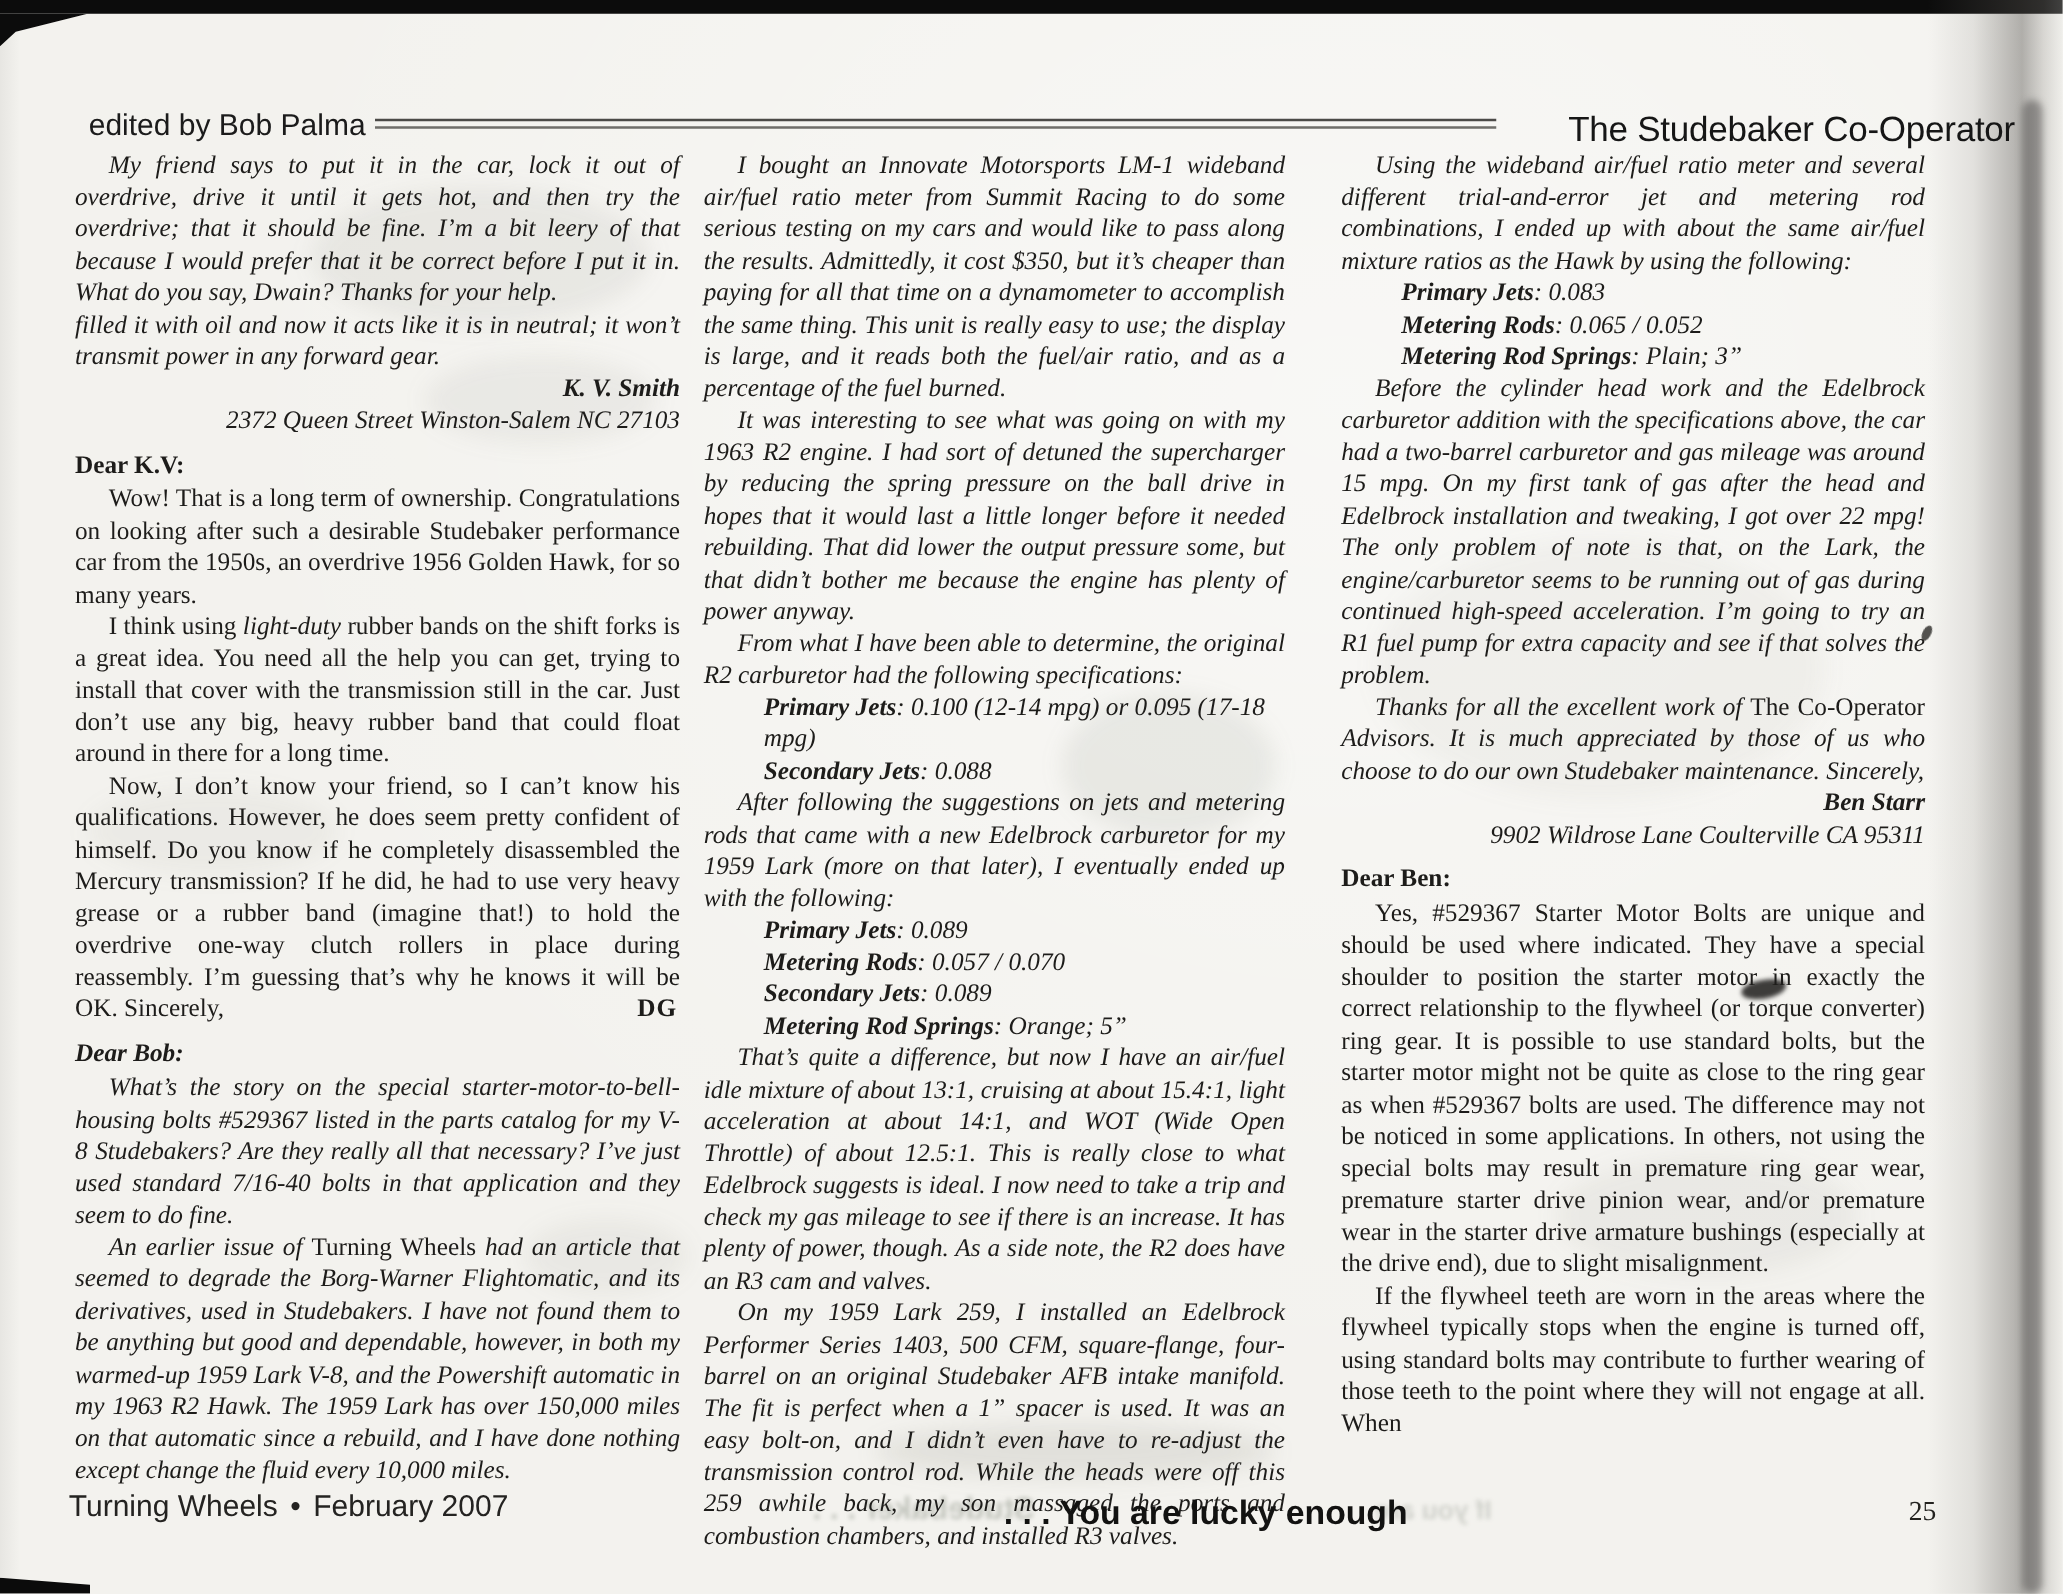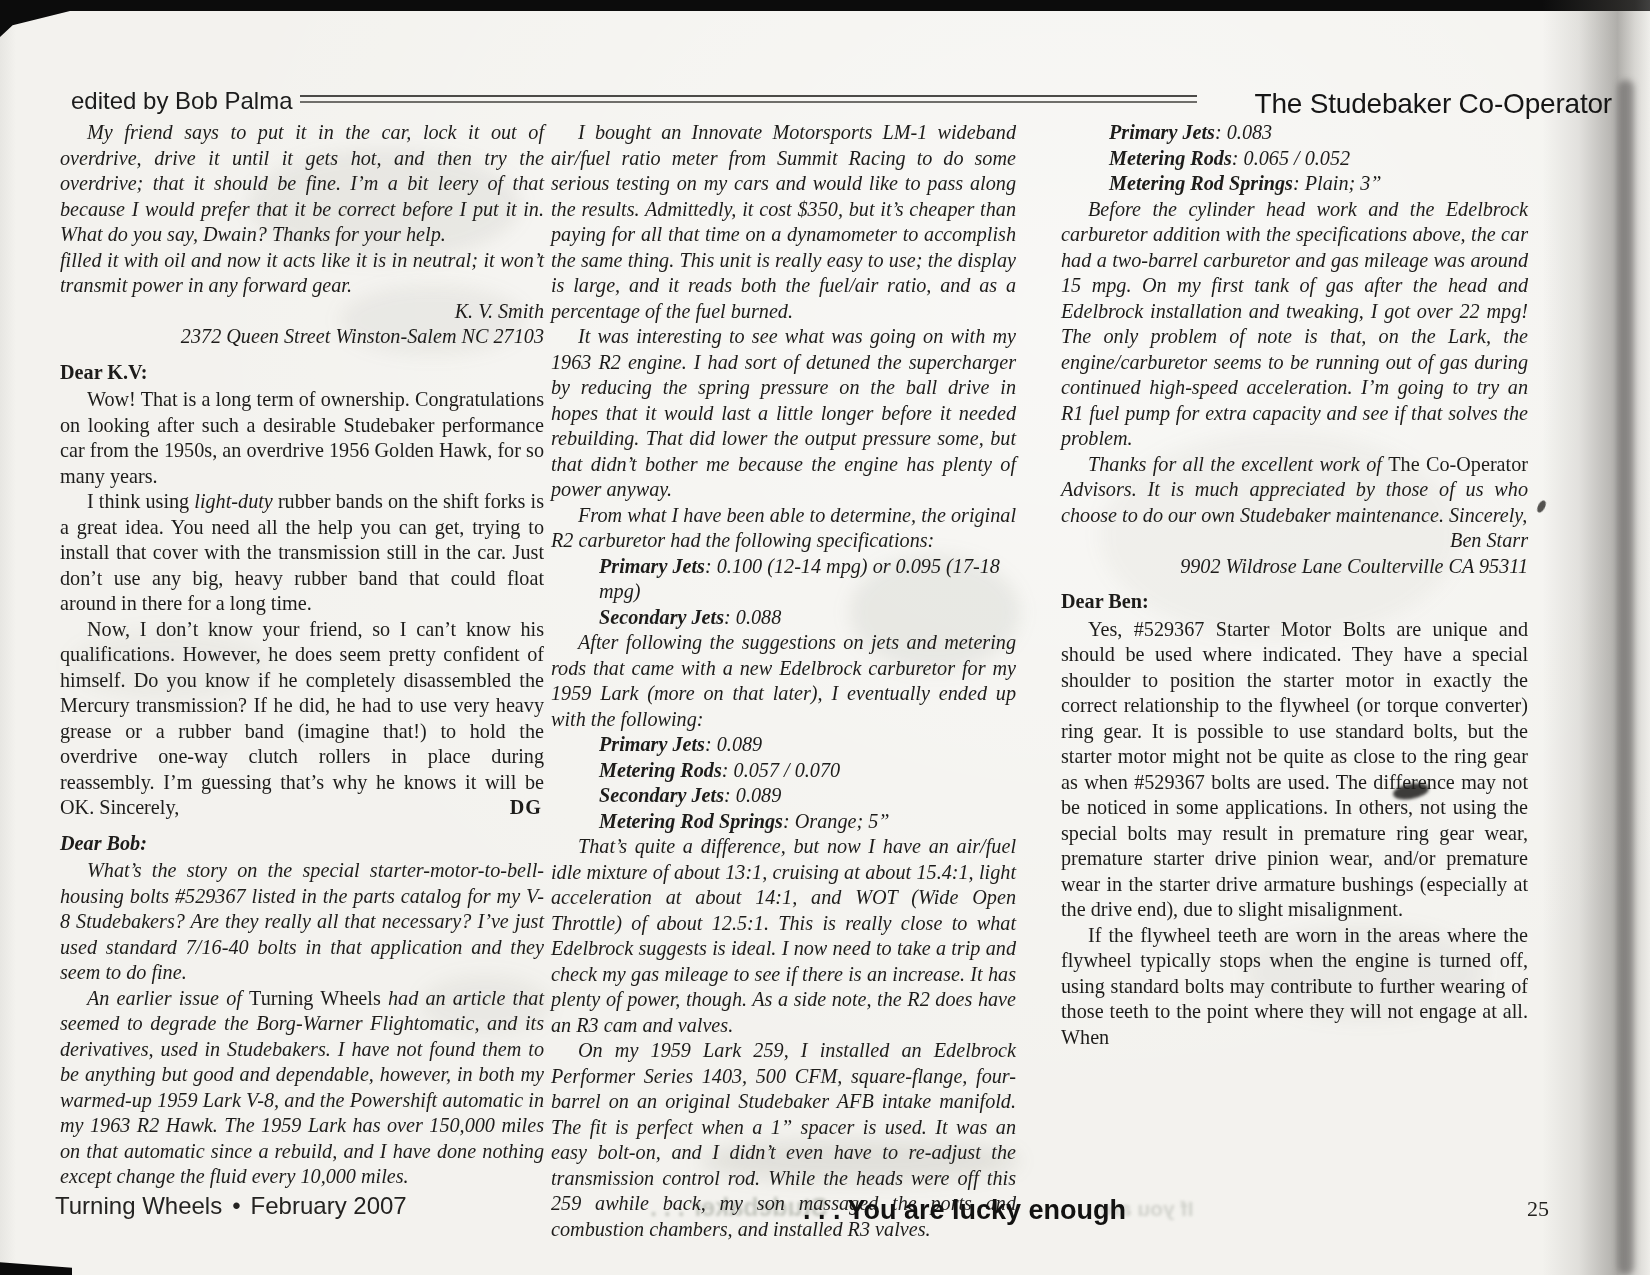--- a/index.html
+++ b/index.html
@@ -42,28 +42,28 @@
   .edited-by{position:absolute;left:71px;top:87px;font-family:"Liberation Sans",sans-serif;
     font-size:24px;color:#1b1b1b;white-space:nowrap;}
   .rule{position:absolute;left:300px;top:95px;width:897px;height:4px;
     border-top:2px solid #4b4a47;border-bottom:2px solid #6f6e6a;}
   .page-title{position:absolute;right:38px;top:88px;font-family:"Liberation Sans",sans-serif;
     font-size:28px;letter-spacing:-0.2px;color:#161616;white-space:nowrap;}
   
   .columns{position:absolute;left:60px;top:120px;width:1480px;display:flex;align-items:flex-start;}
   .col{font-size:20.2px;line-height:25.5px;hyphens:auto;}
   .col1{width:484px;}
-  .col2{width:465px;margin-left:7px;}
+  .col2{width:465px;margin-left:19px;}
   .col3{width:467px;margin-left:45px;}
   .col p{margin:0;position:relative;}
   .pb{text-align:justify;text-indent:27px;}
   .pb.ni{text-indent:0;}
   .ps{padding-left:48px;}
   .ph{font-weight:700;margin-top:10px !important;margin-bottom:2px !important;}
-  .psn{text-align:right;font-weight:400;font-style:italic;}
+  .psn{text-align:right;font-weight:700;font-style:italic;}
   .pad{text-align:right;font-style:italic;}
   .it{font-style:italic;}
   .col span.b{font-weight:700;}
   .col span.i{font-style:italic;}
   .col span.r{font-style:normal;}
   .tailsig{position:absolute;right:2px;bottom:0;font-weight:700;font-style:normal;letter-spacing:1px;}
   
   .footer-left{position:absolute;left:55px;top:1192px;font-family:"Liberation Sans",sans-serif;
     font-size:24px;color:#242321;white-space:nowrap;}
   .footer-left .dot{padding:0 10px;}
@@ -119,20 +119,21 @@
         <p class="ps it"><span class="b">Secondary Jets</span><span>: 0.088</span></p>
         <p class="pb it"><span>After following the suggestions on jets and metering rods that came with a new Edelbrock carburetor for my 1959 Lark (more on that later), I eventually ended up with the following:</span></p>
         <p class="ps it"><span class="b">Primary Jets</span><span>: 0.089</span></p>
         <p class="ps it"><span class="b">Metering Rods</span><span>: 0.057 / 0.070</span></p>
         <p class="ps it"><span class="b">Secondary Jets</span><span>: 0.089</span></p>
         <p class="ps it"><span class="b">Metering Rod Springs</span><span>: Orange; 5”</span></p>
         <p class="pb it"><span>That’s quite a difference, but now I have an air/fuel idle mixture of about 13:1, cruising at about 15.4:1, light acceleration at about 14:1, and WOT (Wide Open Throttle) of about 12.5:1. This is really close to what Edelbrock suggests is ideal. I now need to take a trip and check my gas mileage to see if there is an increase. It has plenty of power, though. As a side note, the R2 does have an R3 cam and valves.</span></p>
         <p class="pb it"><span>On my 1959 Lark 259, I installed an Edelbrock Performer Series 1403, 500 CFM, square-flange, four-barrel on an original Studebaker AFB intake manifold. The fit is perfect when a 1” spacer is used. It was an easy bolt-on, and I didn’t even have to re-adjust the transmission control rod. While the heads were off this 259 awhile back, my son massaged the ports and combustion chambers, and installed R3 valves.</span></p>
       </div>
     <div class="col col3">
+        <p class="pb it"><span>Using the wideband air/fuel ratio meter and several different trial-and-error jet and metering rod combinations, I ended up with about the same air/fuel mixture ratios as the Hawk by using the following:</span></p>
         <p class="ps it"><span class="b">Primary Jets</span><span>: 0.083</span></p>
         <p class="ps it"><span class="b">Metering Rods</span><span>: 0.065 / 0.052</span></p>
         <p class="ps it"><span class="b">Metering Rod Springs</span><span>: Plain; 3”</span></p>
         <p class="pb it"><span>Before the cylinder head work and the Edelbrock carburetor addition with the specifications above, the car had a two-barrel carburetor and gas mileage was around 15 mpg. On my first tank of gas after the head and Edelbrock installation and tweaking, I got over 22 mpg! The only problem of note is that, on the Lark, the engine/carburetor seems to be running out of gas during continued high-speed acceleration. I’m going to try an R1 fuel pump for extra capacity and see if that solves the problem.</span></p>
         <p class="pb it"><span>Thanks for all the excellent work of </span><span class="r">The Co-Operator</span><span> Advisors. It is much appreciated by those of us who choose to do our own Studebaker maintenance. Sincerely,</span></p>
         <p class="psn"><span>Ben Starr</span></p>
         <p class="pad"><span>9902 Wildrose Lane Coulterville CA 95311</span></p>
         <p class="ph"><span>Dear Ben:</span></p>
         <p class="pb"><span>Yes, #529367 Starter Motor Bolts are unique and should be used where indicated. They have a special shoulder to position the starter motor in exactly the correct relationship to the flywheel (or torque converter) ring gear. It is possible to use standard bolts, but the starter motor might not be quite as close to the ring gear as when #529367 bolts are used. The difference may not be noticed in some applications. In others, not using the special bolts may result in premature ring gear wear, premature starter drive pinion wear, and/or premature wear in the starter drive armature bushings (especially at the drive end), due to slight misalignment.</span></p>
         <p class="pb"><span>If the flywheel teeth are worn in the areas where the flywheel typically stops when the engine is turned off, using standard bolts may contribute to further wearing of those teeth to the point where they will not engage at all. When</span></p>

